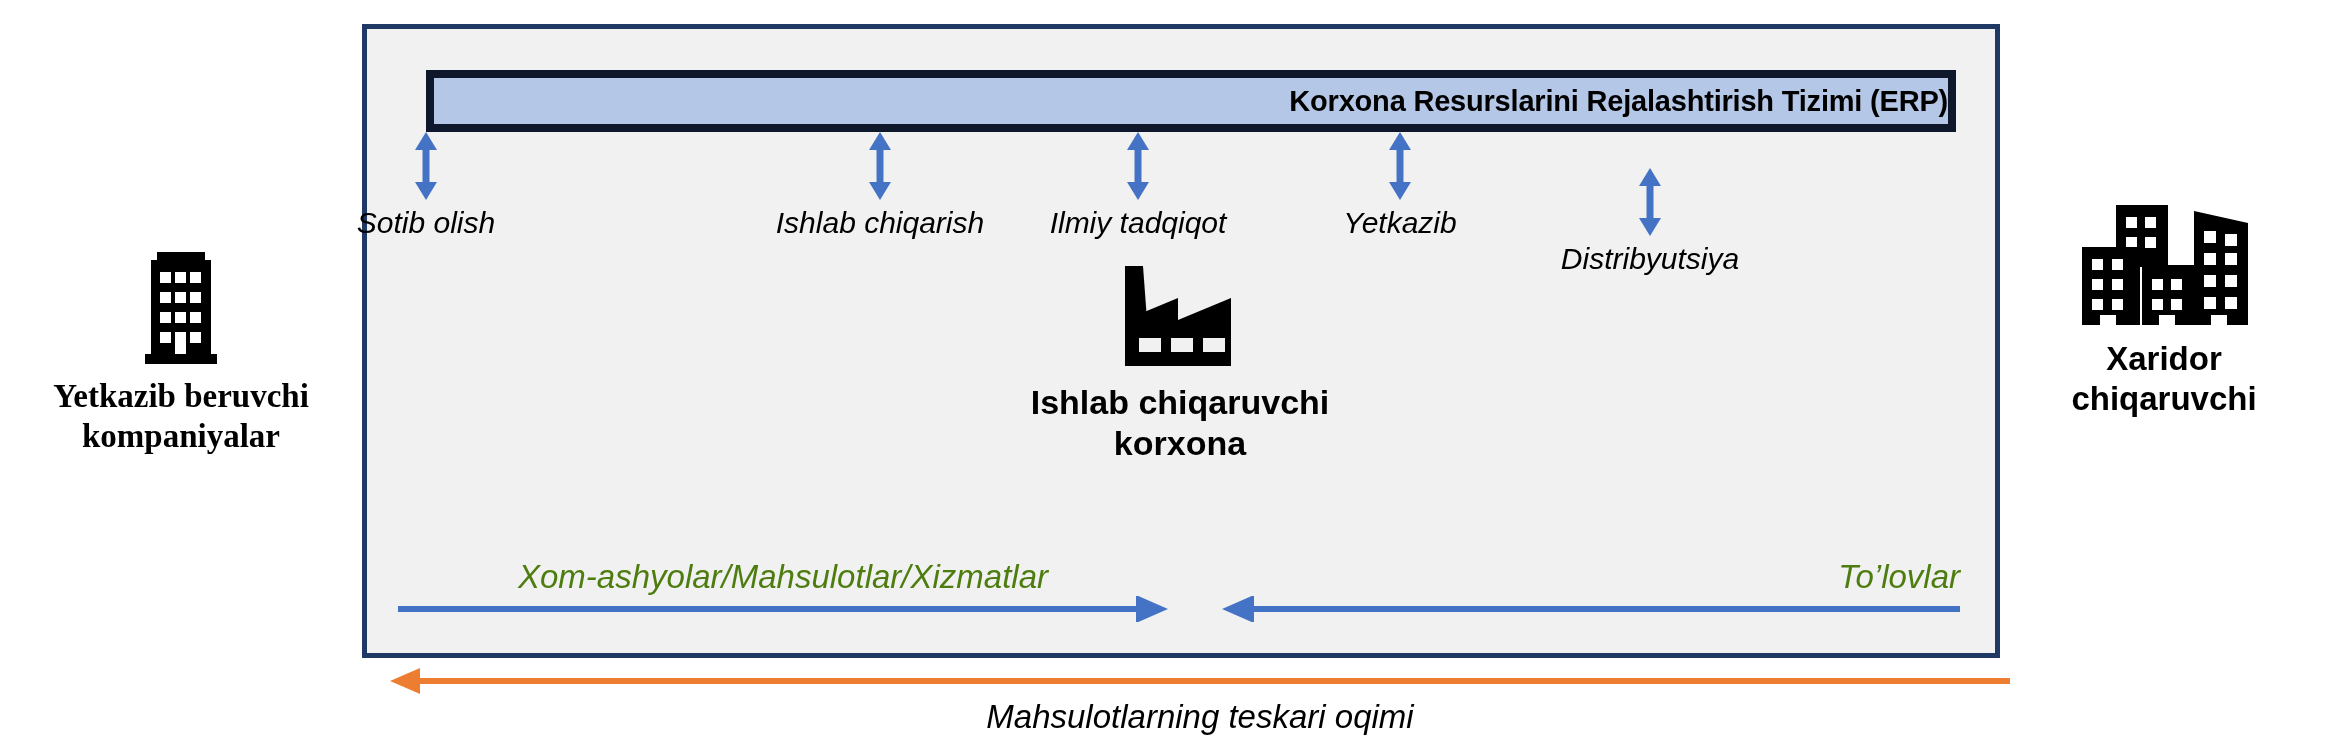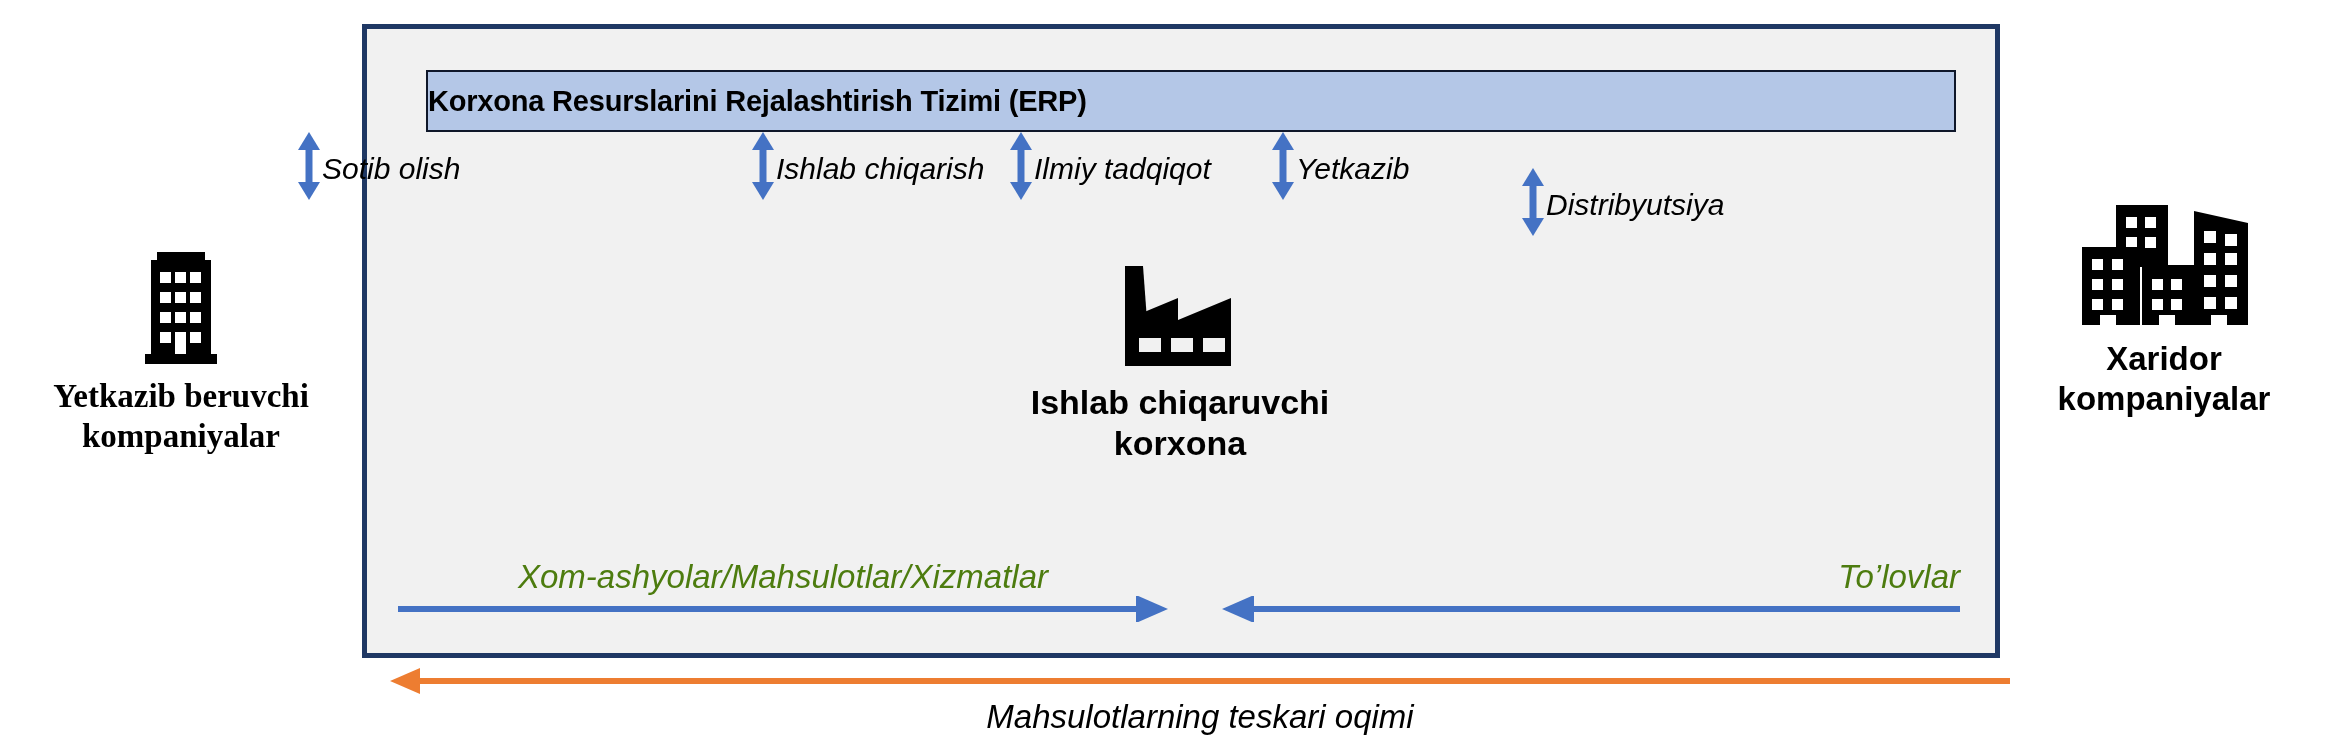--- a/index.html
+++ b/index.html
@@ -35,41 +35,41 @@
   }
 
   
   .erp-bar {
     position: absolute;
     left: 426px;
     top: 70px;
     width: 1530px;
     height: 62px;
     background: #B4C7E7;
-    border: 2px solid #0f172a;
+    border: 8px solid #0f172a;
     box-sizing: border-box;
     display: flex;
     align-items: center;
-    justify-content: flex-start;
+    justify-content: flex-end;
   }
   .erp-bar-label {
     font-size: 29px;
     font-weight: bold;
     color: #000000;
     letter-spacing: -0.2px;
     white-space: nowrap;
   }
 
   
   .dept {
     position: absolute;
     top: 132px;
     width: 260px;
     display: flex;
-    flex-direction: row;
+    flex-direction: column;
     align-items: center;
   }
   .dept-arrow {
     width: 26px;
     height: 68px;
     display: block;
   }
   .dept-label {
     margin-top: 6px;
     font-size: 30px;
@@ -304,16 +304,16 @@
       <rect x="20" y="110" width="16" height="10" fill="#FFFFFF"></rect>
 
       <rect x="62" y="60" width="52" height="60" fill="#000000"></rect>
       <rect x="72" y="74" width="11" height="11" fill="#FFFFFF"></rect>
       <rect x="91" y="74" width="11" height="11" fill="#FFFFFF"></rect>
       <rect x="72" y="94" width="11" height="11" fill="#FFFFFF"></rect>
       <rect x="91" y="94" width="11" height="11" fill="#FFFFFF"></rect>
       <rect x="79" y="110" width="16" height="10" fill="#FFFFFF"></rect>
     </svg>
     <div class="actor-label">Xaridor
-kompaniyalar</div>
+chiqaruvchi</div>
   </div>
 
 </div>
 
 </body></html>

